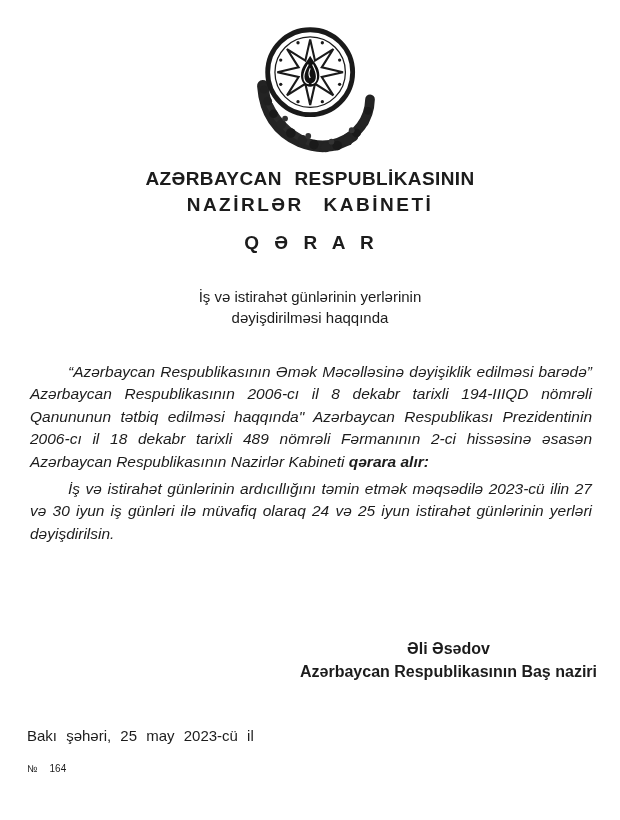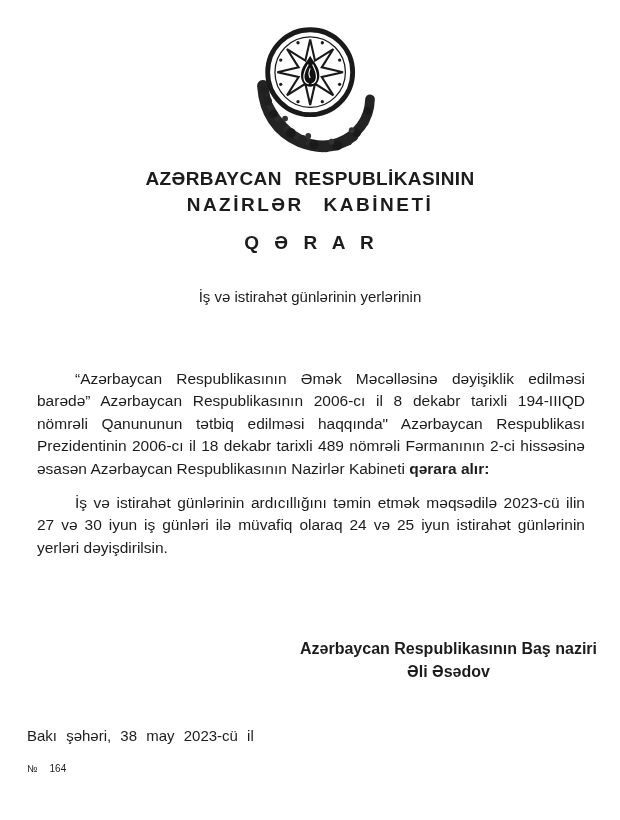--- a/index.html
+++ b/index.html
@@ -29,21 +29,21 @@
     letter-spacing:2px;word-spacing:6px;
   }
   .subject{
     position:absolute;top:286px;left:0;width:620px;
     text-align:center;font-weight:normal;font-size:15px;line-height:21px;
   }
   .body-text{
     position:absolute;top:356px;left:25px;width:572px;
     font-size:15.5px;line-height:22.4px;text-align:justify;
   }
-  .body-text p{margin:12px;text-indent:38px;}
+  .body-text p{margin:5px;text-indent:38px;font-style:italic;}
   .signature{
     position:absolute;top:637px;right:23px;
     text-align:center;font-weight:bold;font-size:16px;line-height:23px;
   }
   .place-date{
     position:absolute;top:727px;left:27px;
     font-size:15px;word-spacing:5px;
   }
   .doc-number{
     position:absolute;top:763px;left:27px;
@@ -102,29 +102,30 @@
 
   <div class="org-title">
     <div class="line1">AZƏRBAYCAN RESPUBLİKASININ</div>
     <div class="line2">NAZİRLƏR KABİNETİ</div>
   </div>
 
   <div class="doc-type">Q Ə R A R</div>
 
   <div class="subject">
     <div>İş və istirahət günlərinin yerlərinin</div>
+    <div>dəyişdirilməsi haqqında</div>
   </div>
 
   <div class="body-text">
     <p><span>“Azərbaycan Respublikasının Əmək Məcəlləsinə dəyişiklik edilməsi barədə” Azərbaycan Respublikasının 2006-cı il 8 dekabr tarixli 194-IIIQD nömrəli Qanununun tətbiq edilməsi haqqında" Azərbaycan Respublikası Prezidentinin 2006-cı il 18 dekabr tarixli 489 nömrəli Fərmanının 2-ci hissəsinə əsasən Azərbaycan Respublikasının Nazirlər Kabineti </span><b>qərara alır:</b></p>
     <p><span>İş və istirahət günlərinin ardıcıllığını təmin etmək məqsədilə 2023-cü ilin 27 və 30 iyun iş günləri ilə müvafiq olaraq 24 və 25 iyun istirahət günlərinin yerləri dəyişdirilsin.</span></p>
   </div>
 
   <div class="signature">
+    <div>Əli Əsədov</div>
     <div>Azərbaycan Respublikasının Baş naziri</div>
-    <div>Əli Əsədov</div>
   </div>
 
-  <div class="place-date">Bakı şəhəri, 38 may 2023-cü il</div>
+  <div class="place-date">Bakı şəhəri, 25 may 2023-cü il</div>
 
   <div class="doc-number">№ 164</div>
 
 </div>
 
 </body></html>

